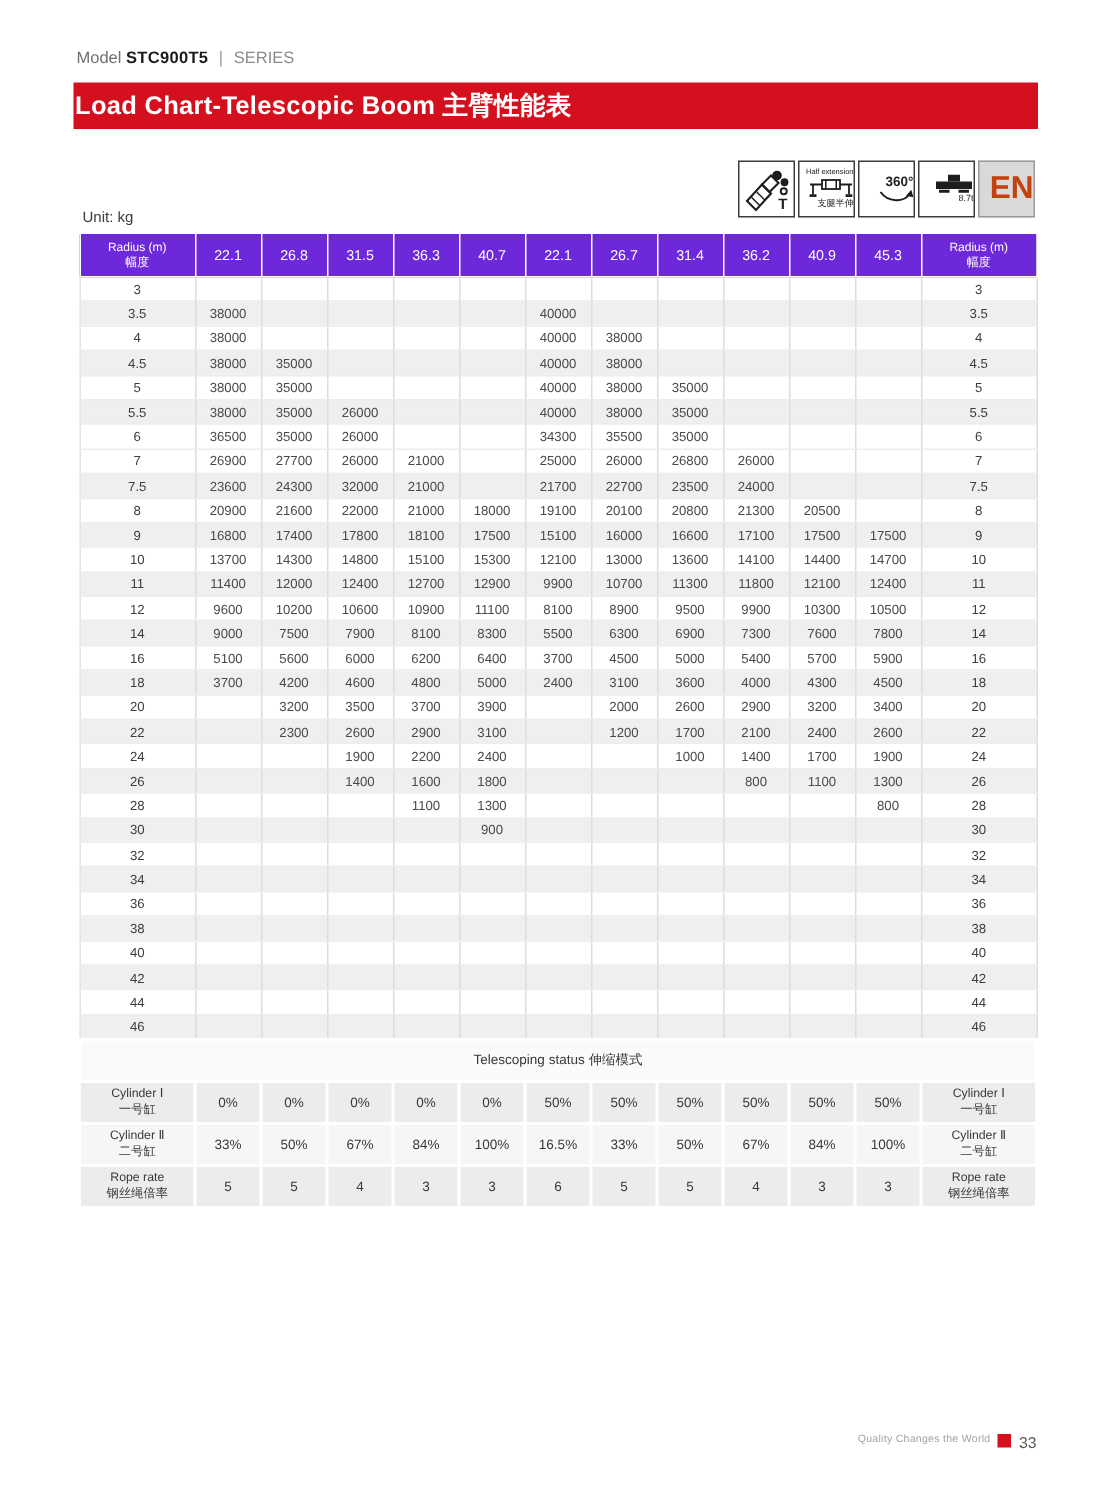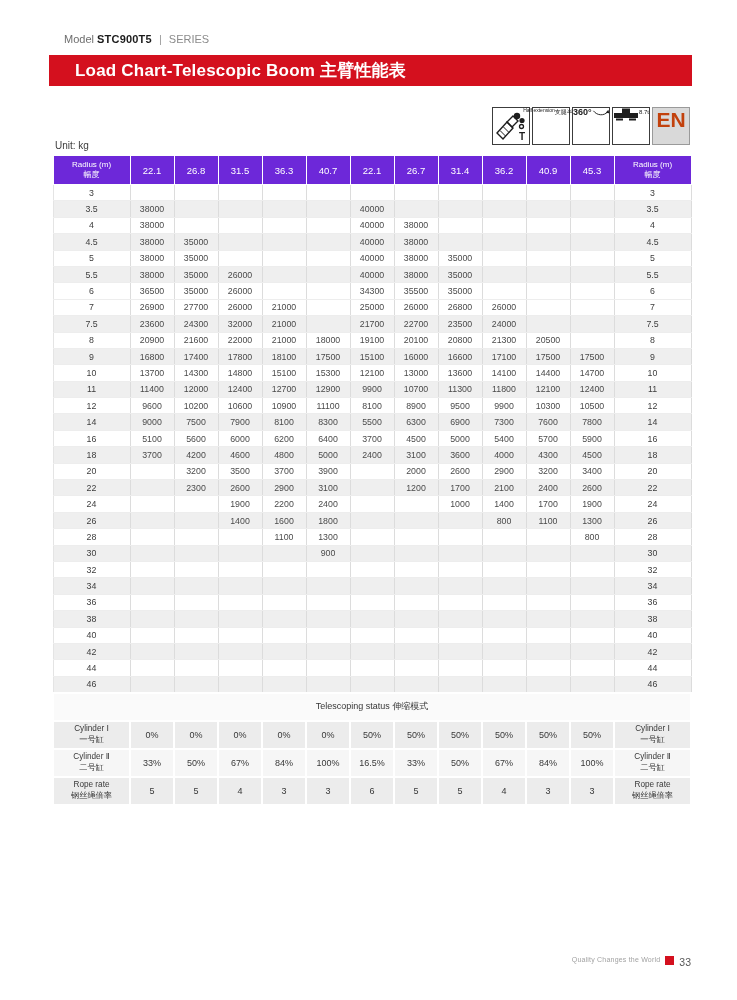--- a/index.html
+++ b/index.html
@@ -2,34 +2,34 @@
 <html><head>
 <meta charset="utf-8">
 <style>
   * { margin:0; padding:0; box-sizing:border-box; }
   html,body { background:#fff; }
   .page {
     position:relative; width:737px; height:1000px; background:#ffffff;
     font-family:"Liberation Sans", sans-serif; overflow:hidden;
   }
   
-  .model-line { position:absolute; left:64px; top:33px; font-size:11px; color:#6e6e6e; }
+  .model-line { position:absolute; left:51px; top:33px; font-size:11px; color:#6e6e6e; }
   .model-line .val { color:#1b1b1b; font-weight:bold; letter-spacing:.2px; }
   .model-line .sep { margin:0 4px; color:#9a9a9a; }
   .model-line .series { color:#8b8b8b; }
   .banner {
     position:absolute; left:49px; top:55px; width:643px; height:31px;
     background:#d4101e; display:flex; align-items:center;
   }
-  .banner .title { color:#fff; font-size:17px; font-weight:bold; padding-left:26px; letter-spacing:.2px; white-space:nowrap; }
+  .banner .title { color:#fff; font-size:17px; font-weight:bold; padding-left:1px; letter-spacing:.2px; white-space:nowrap; }
   
   .icon-bar { position:absolute; top:107px; left:492px; display:flex; gap:2px; }
   .ibox {
     width:38px; height:38px; border:1px solid #3c3c3c; background:#fff;
-    display:flex; flex-direction:row; align-items:flex-start; justify-content:center;
+    display:flex; flex-direction:column; align-items:flex-end; justify-content:center;
     position:relative;
   }
   .ibox .tiny-top { font-size:5px; color:#222; line-height:1; margin-bottom:1px; white-space:nowrap; }
   .ibox .tiny-bot { font-size:6px; color:#222; line-height:1; margin-top:1px; white-space:nowrap; }
   .ibox .deg { font-size:9px; font-weight:bold; color:#222; line-height:1; }
   .boom-t { position:absolute; right:4px; bottom:2px; font-size:10px; font-weight:bold; color:#1d1d1d; }
   .ibox.en { background:#d9d9d9; border-color:#9a9a9a; }
   .ibox.en span { font-size:21px; font-weight:bold; color:#c2410c; }
   
   .unit { position:absolute; left:55px; top:140px; font-size:10px; color:#3c3c3c; }

